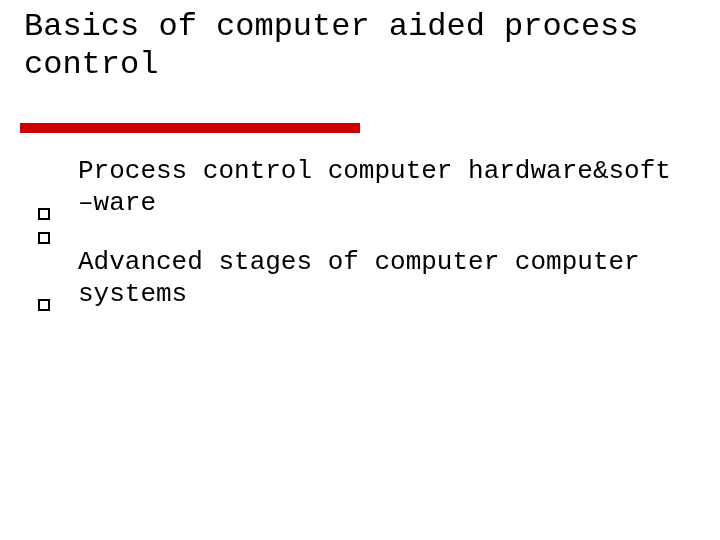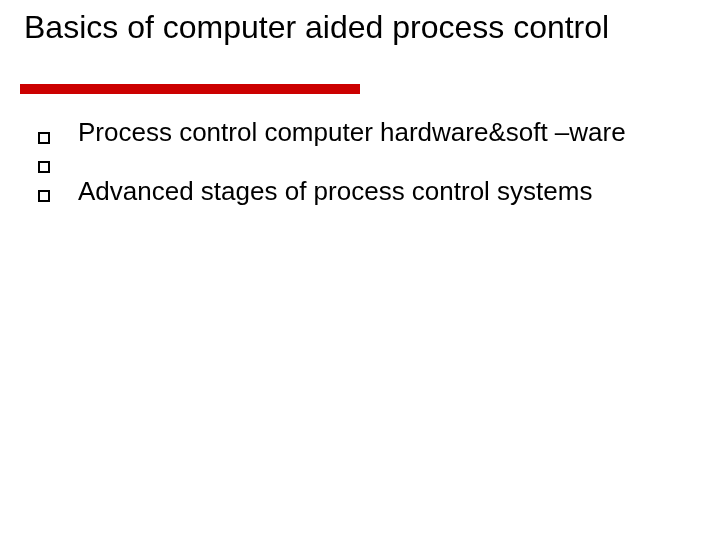--- a/index.html
+++ b/index.html
@@ -1,18 +1,19 @@
 <!DOCTYPE html>
 <html><head>
   <meta charset="utf-8">
   <style>
     * {
       margin: 0;
       padding: 0;
       box-sizing: border-box;
+      font-family: Liberation Mono, monospace;
     }
     body {
       width: 720px;
       height: 540px;
       background: #ffffff;
       font-family: Verdana, Geneva, sans-serif;
       position: relative;
       overflow: hidden;
     }
     .slide {
@@ -32,21 +33,21 @@
       height: 10px;
       background: #cc0000;
       margin-bottom: 22px;
       margin-left: -4px;
     }
     .bullet-list {
       padding-left: 14px;
     }
     .bullet-item {
       display: flex;
-      align-items: center;
+      align-items: flex-end;
       margin-bottom: 2px;
     }
     .bullet-marker {
       display: inline-block;
       width: 12px;
       height: 12px;
       border: 2px solid #000000;
       background: transparent;
       flex-shrink: 0;
       margin-top: 10px;
@@ -68,16 +69,16 @@
   <div class="bullet-list">
     <div class="bullet-item">
       <span class="bullet-marker"></span>
       <span class="bullet-text">Process control computer hardware&amp;soft –ware</span>
     </div>
     <div class="bullet-item">
       <span class="bullet-marker"></span>
     </div>
     <div class="bullet-item">
       <span class="bullet-marker"></span>
-      <span class="bullet-text">Advanced stages of process control systems</span>
+      <span class="bullet-text">Advanced stages of computer computer systems</span>
     </div>
   </div>
 </div>
 
 </body></html>

